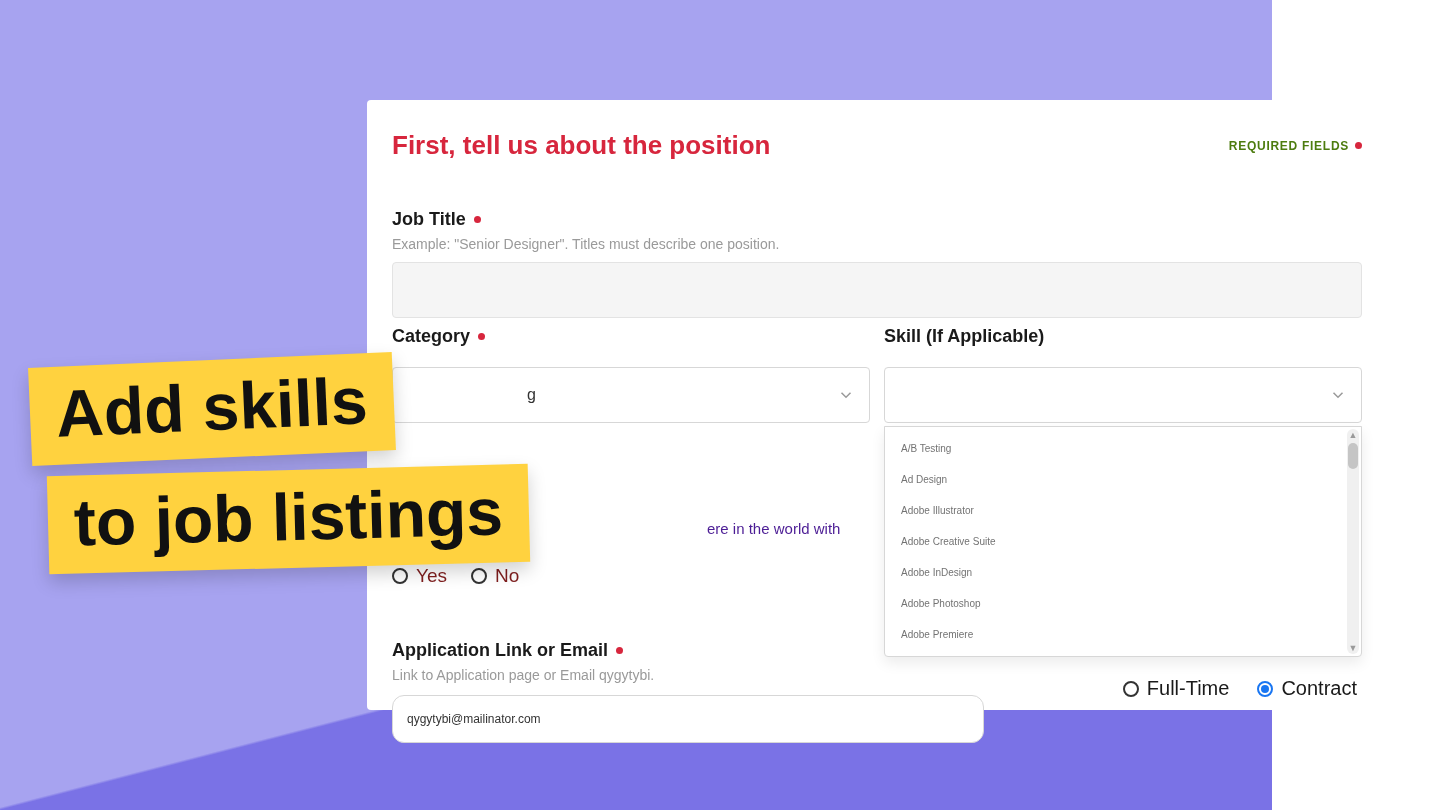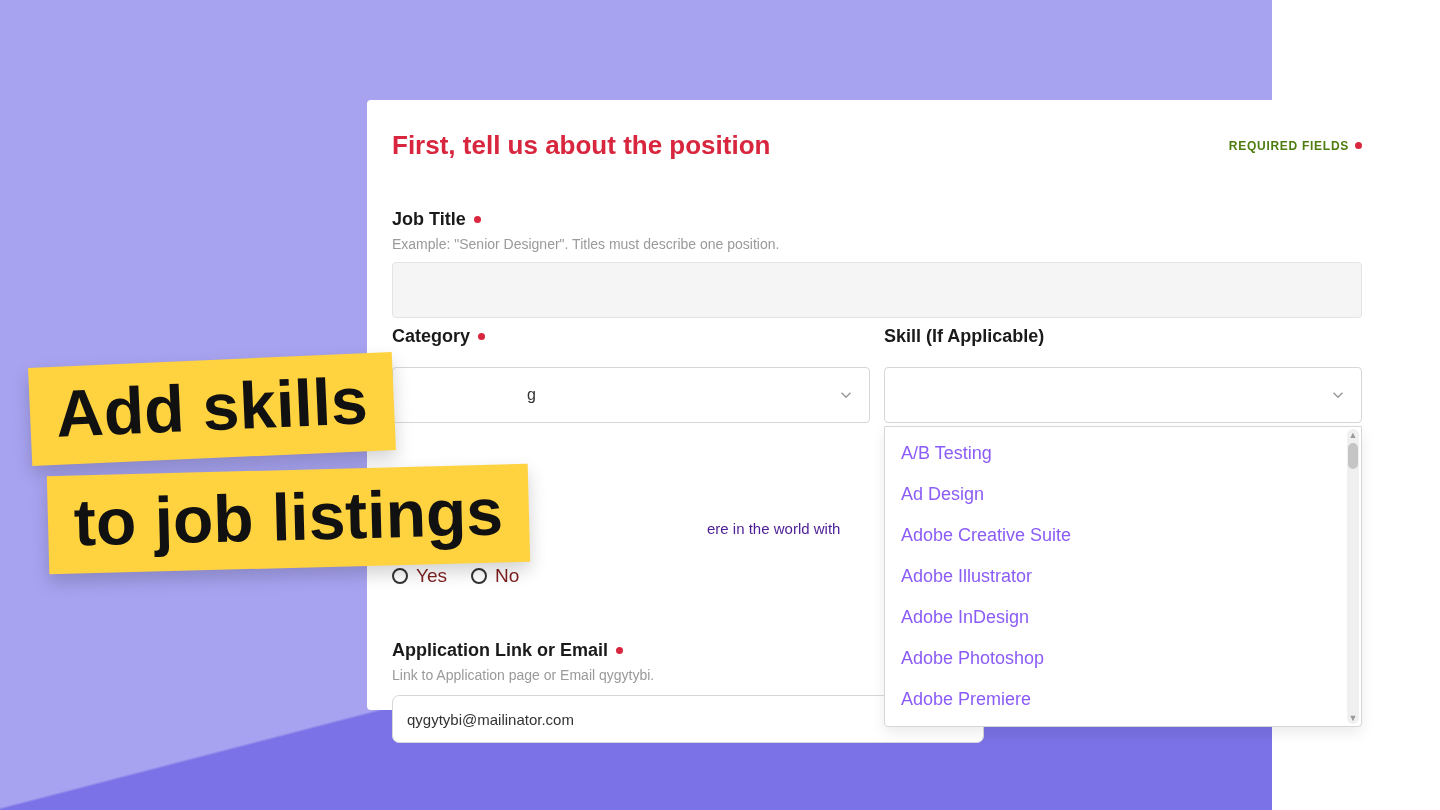--- a/index.html
+++ b/index.html
@@ -116,22 +116,22 @@
     top: 100px;
     background: #fff;
     border: 1px solid #d7d7d7;
     border-radius: 0 0 4px 4px;
     box-shadow: 0 6px 14px rgba(0,0,0,0.08);
     padding: 6px 0;
     z-index: 10;
   }
   .dropdown-item {
     padding: 10px 16px;
-    font-size: 18px;
-    color: #8b5cf6;
+    font-size: 10px;
+    color: #737373;
     cursor: pointer;
   }
   .dd-scroll {
     position: absolute;
     right: 2px; top: 2px; bottom: 2px;
     width: 12px;
     background: #f0f0f0;
     border-radius: 6px;
   }
   .dd-thumb {
@@ -171,23 +171,23 @@
   .radio-outer.blue { border-color: #1976f2; }
   .radio-inner-blue {
     width: 8px; height: 8px; border-radius:50%; background:#1976f2;
   }
   .app-block { margin-top: 40px; width: 58%; }
   .app-input {
     width: 100%;
     height: 48px;
     background: #fff;
     border: 1px solid #d7d7d7;
-    border-radius: 7px;
+    border-radius: 12px;
     margin-top: 12px;
-    font-size: 15px;
+    font-size: 12px;
     padding: 0 14px;
     color: #333;
   }
   .job-type-row {
     position: absolute;
     right: 30px;
     bottom: 10px;
     display: flex;
     align-items: center;
     gap: 28px;
@@ -270,22 +270,22 @@
           <div class="select-box">
             <span class="chevron">
               <svg width="18" height="18" viewBox="0 0 24 24" fill="none" stroke="#9a9a9a" stroke-width="2">
                   <polyline points="6 9 12 15 18 9"></polyline>
                 </svg>
             </span>
           </div>
           <div class="dropdown">
             <div class="dropdown-item">A/B Testing</div>
             <div class="dropdown-item">Ad Design</div>
+            <div class="dropdown-item">Adobe Illustrator</div>
             <div class="dropdown-item">Adobe Creative Suite</div>
-            <div class="dropdown-item">Adobe Illustrator</div>
             <div class="dropdown-item">Adobe InDesign</div>
             <div class="dropdown-item">Adobe Photoshop</div>
             <div class="dropdown-item">Adobe Premiere</div>
             <div class="dd-scroll">
               <div class="dd-arrow" style="top:0">▲</div>
               <div class="dd-thumb" style="top:14px"></div>
               <div class="dd-arrow" style="bottom:0">▼</div>
             </div>
           </div>
         </div>

